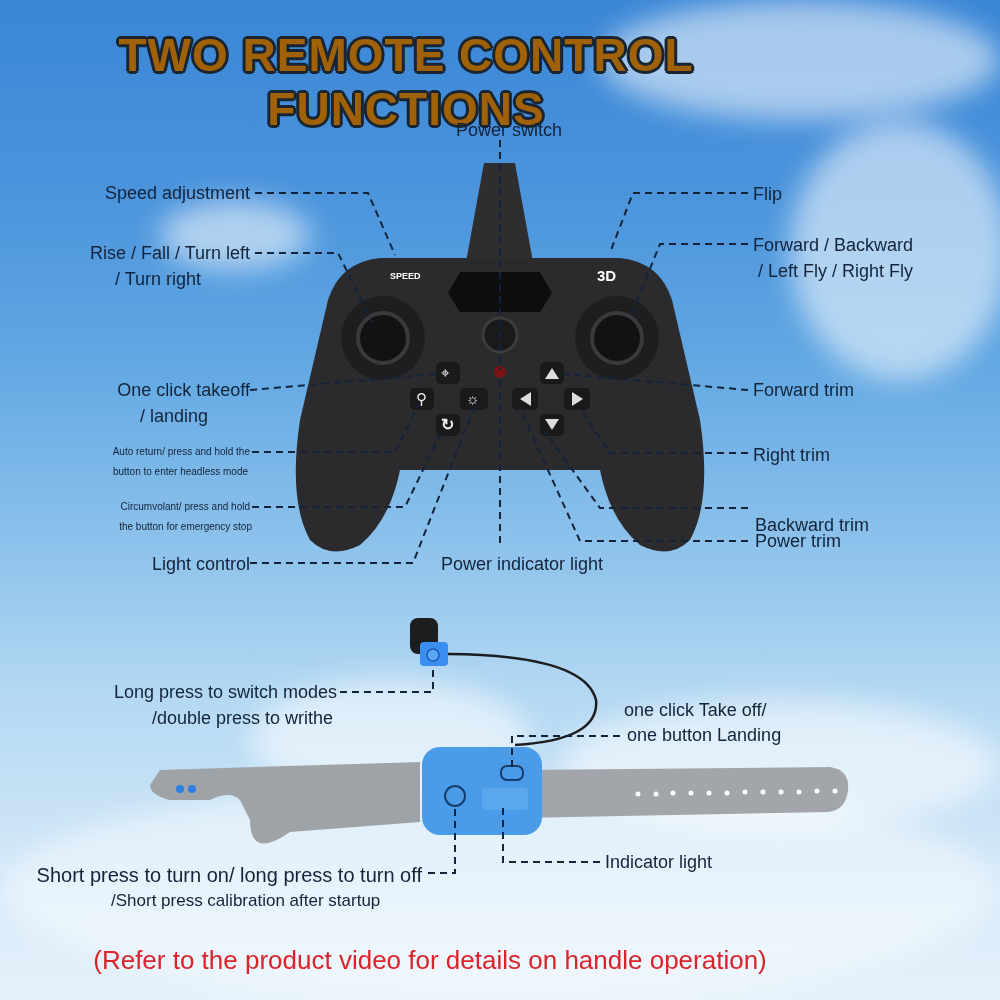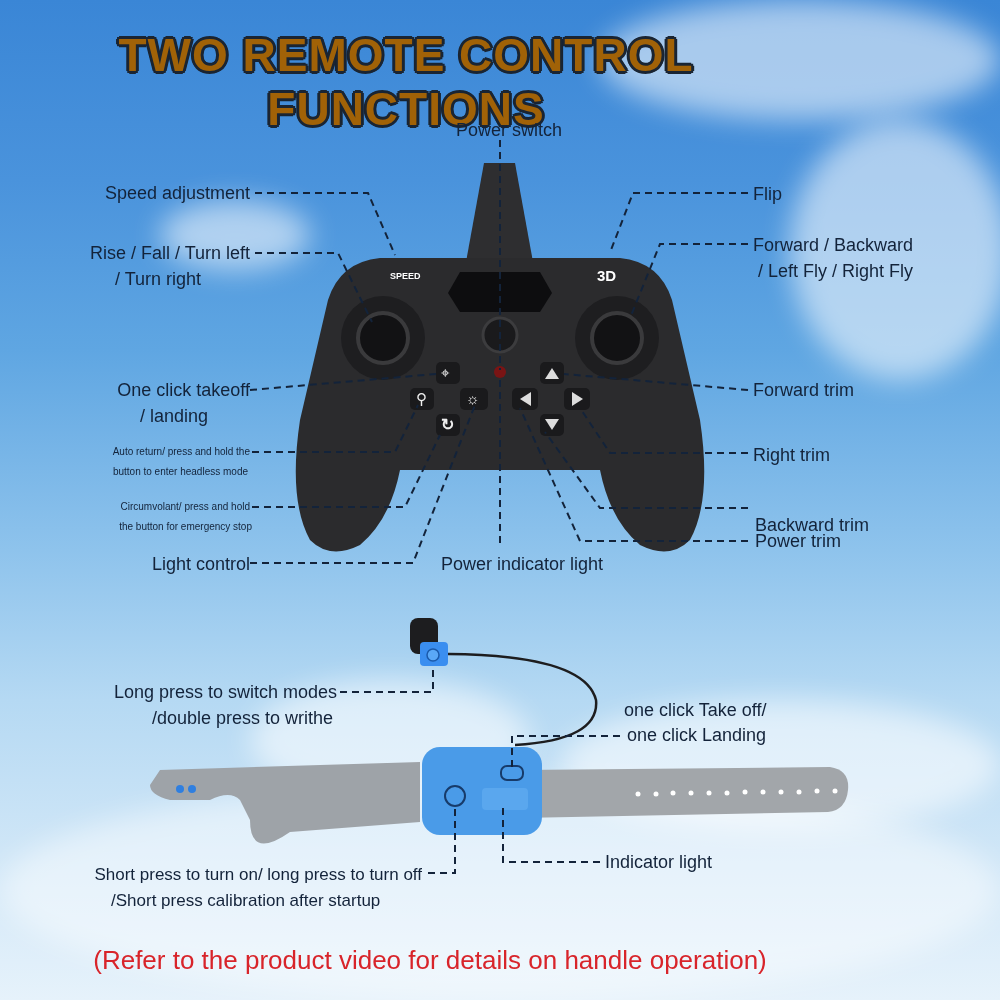--- a/index.html
+++ b/index.html
@@ -132,18 +132,18 @@
 <div class="lbl" style="left:753px;top:232px;">Forward / Backward</div>
 <div class="lbl" style="left:758px;top:258px;">/ Left Fly / Right Fly</div>
 <div class="lbl" style="left:753px;top:377px;">Forward trim</div>
 <div class="lbl" style="left:753px;top:442px;">Right trim</div>
 <div class="lbl" style="left:755px;top:496px;margin-top:16px;">Backward trim</div>
 <div class="lbl" style="left:755px;top:528px;">Power trim</div>
 
 <div class="lbl r" style="right:663px;top:679px;">Long press to switch modes</div>
 <div class="lbl" style="left:152px;top:705px;">/double press to writhe</div>
 <div class="lbl" style="left:624px;top:697px;">one click Take off/</div>
-<div class="lbl" style="left:627px;top:722px;">one click Landing</div>
+<div class="lbl" style="left:627px;top:722px;">one button Landing</div>
 <div class="lbl" style="left:605px;top:849px;">Indicator light</div>
-<div class="lbl r" style="right:578px;top:862px;font-size:17px;">Short press to turn on/ long press to turn off</div>
+<div class="lbl r" style="right:578px;top:862px;font-size:20px;">Short press to turn on/ long press to turn off</div>
 <div class="lbl" style="left:111px;top:888px;font-size:17px;">/Short press calibration after startup</div>
 
 <div class="note">(Refer to the product video for details on handle operation)</div>
 
 </body></html>

